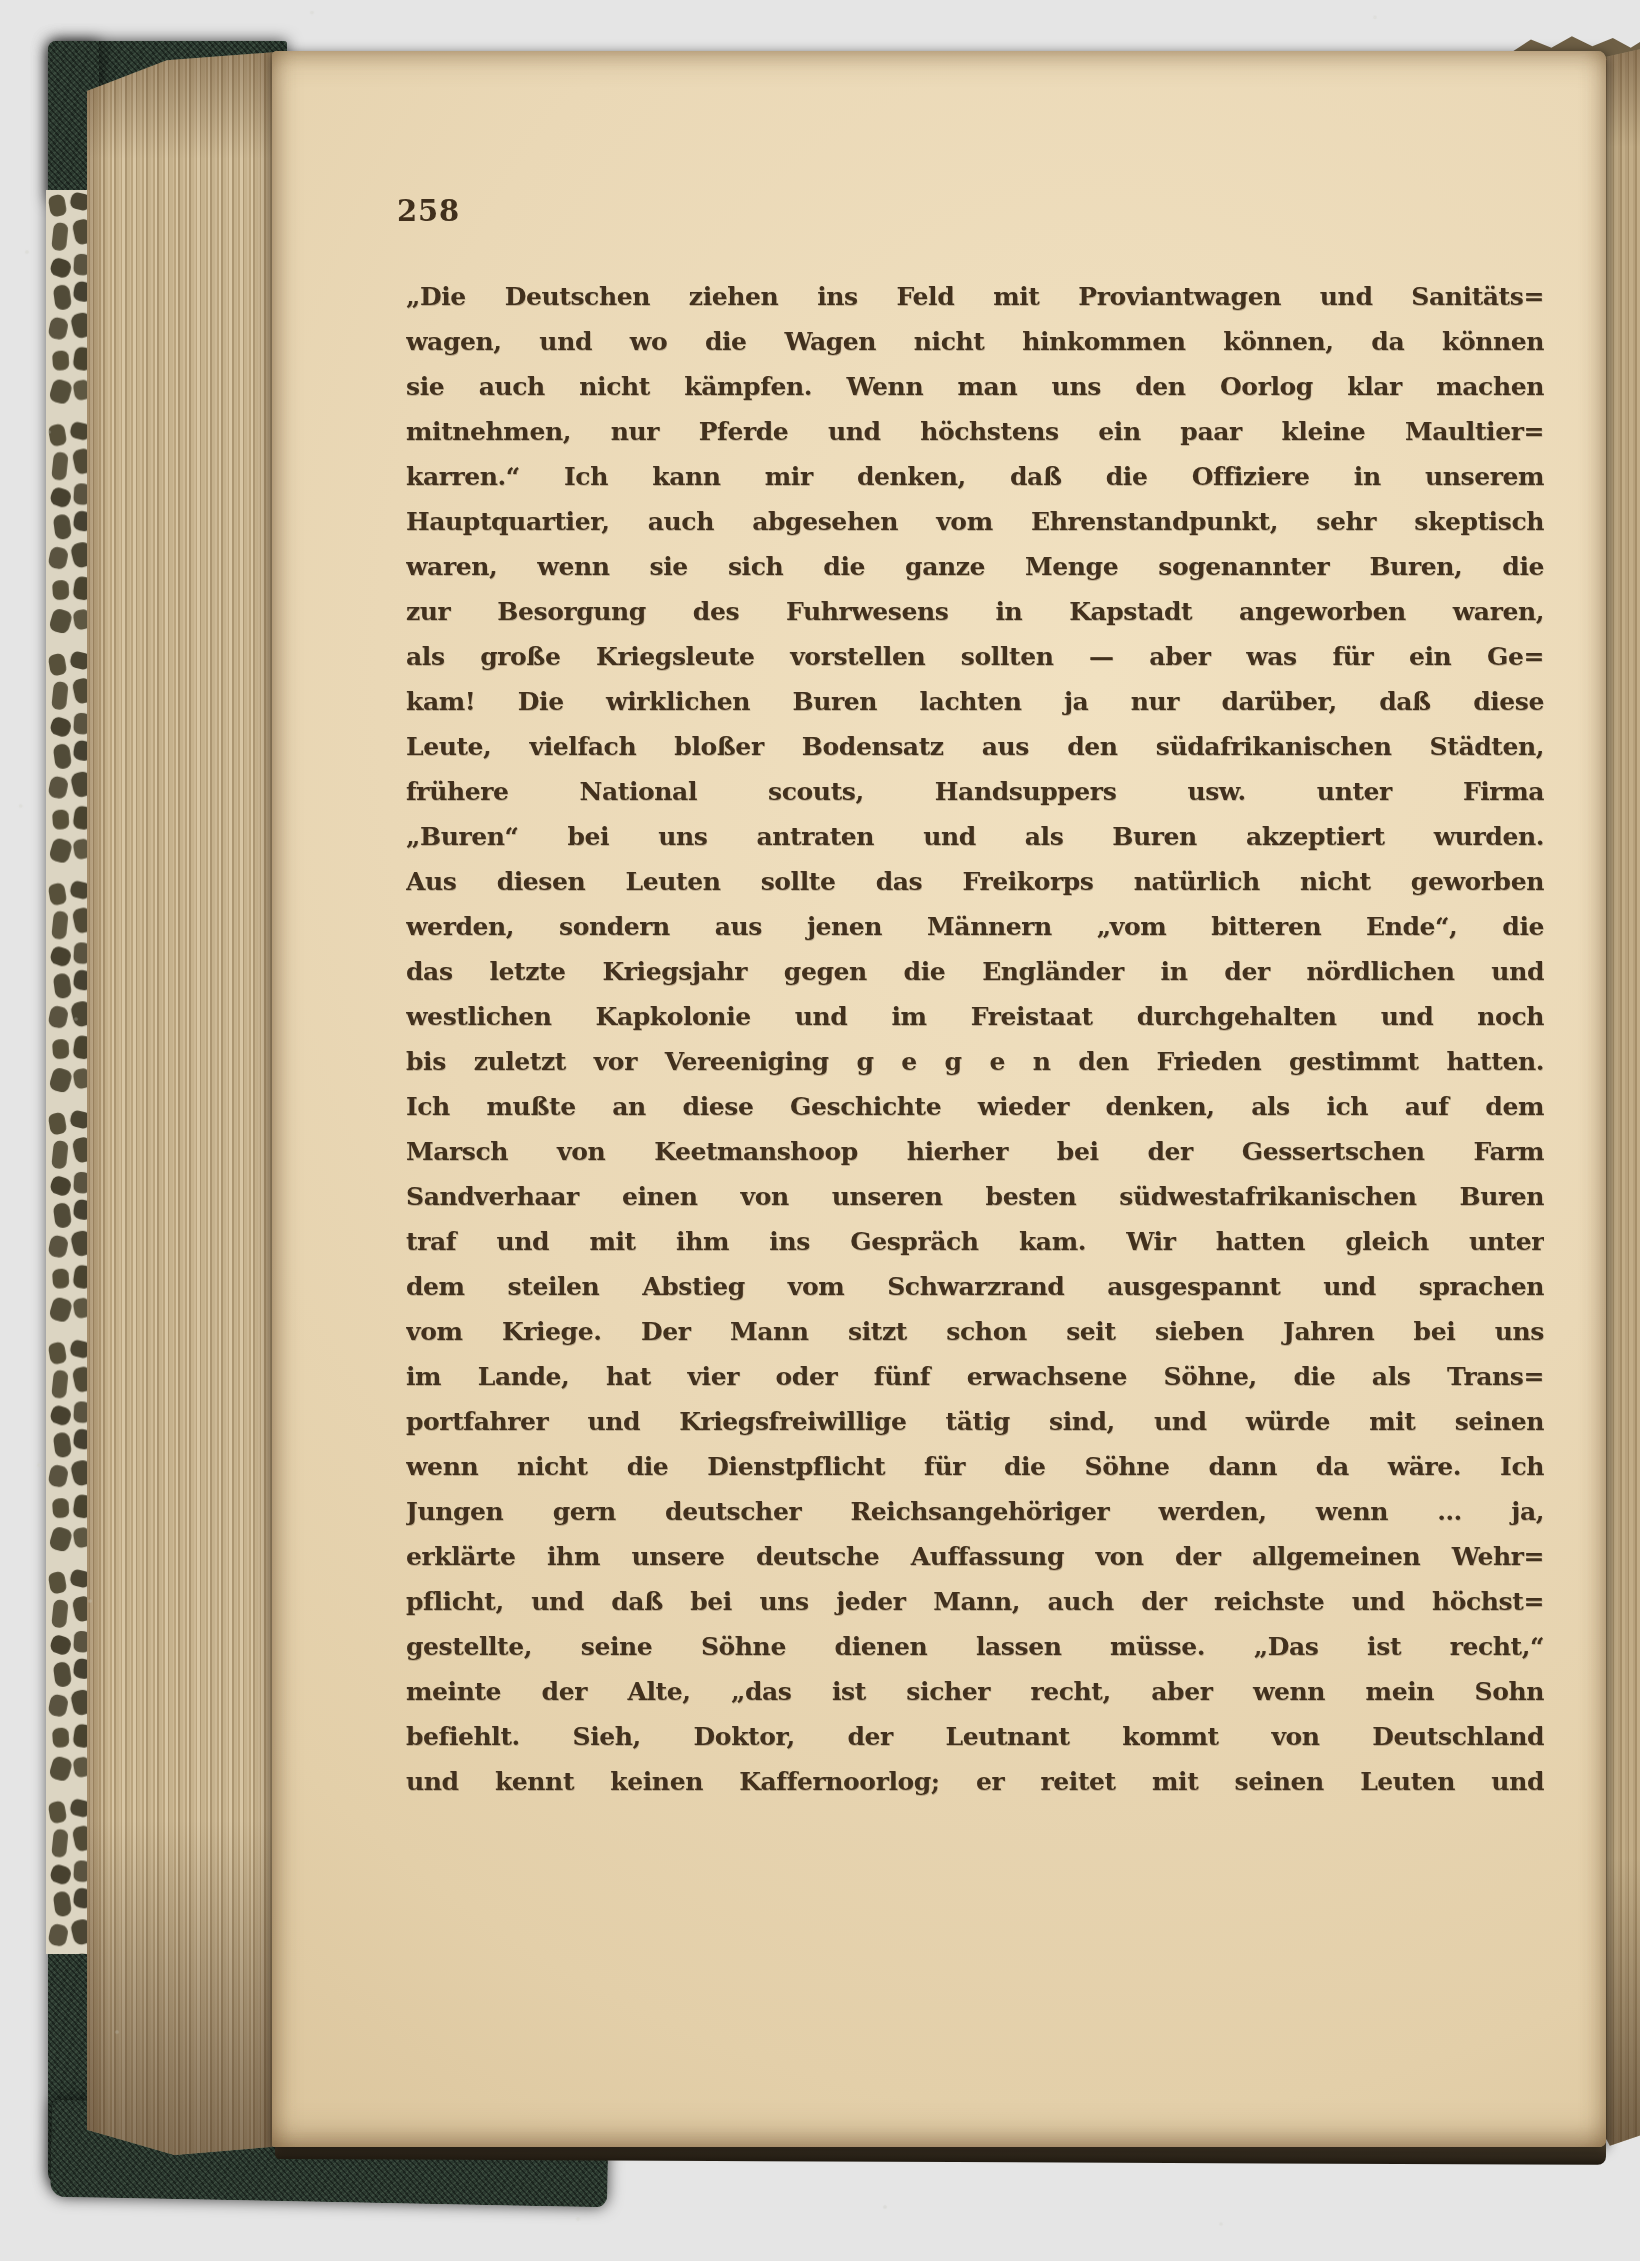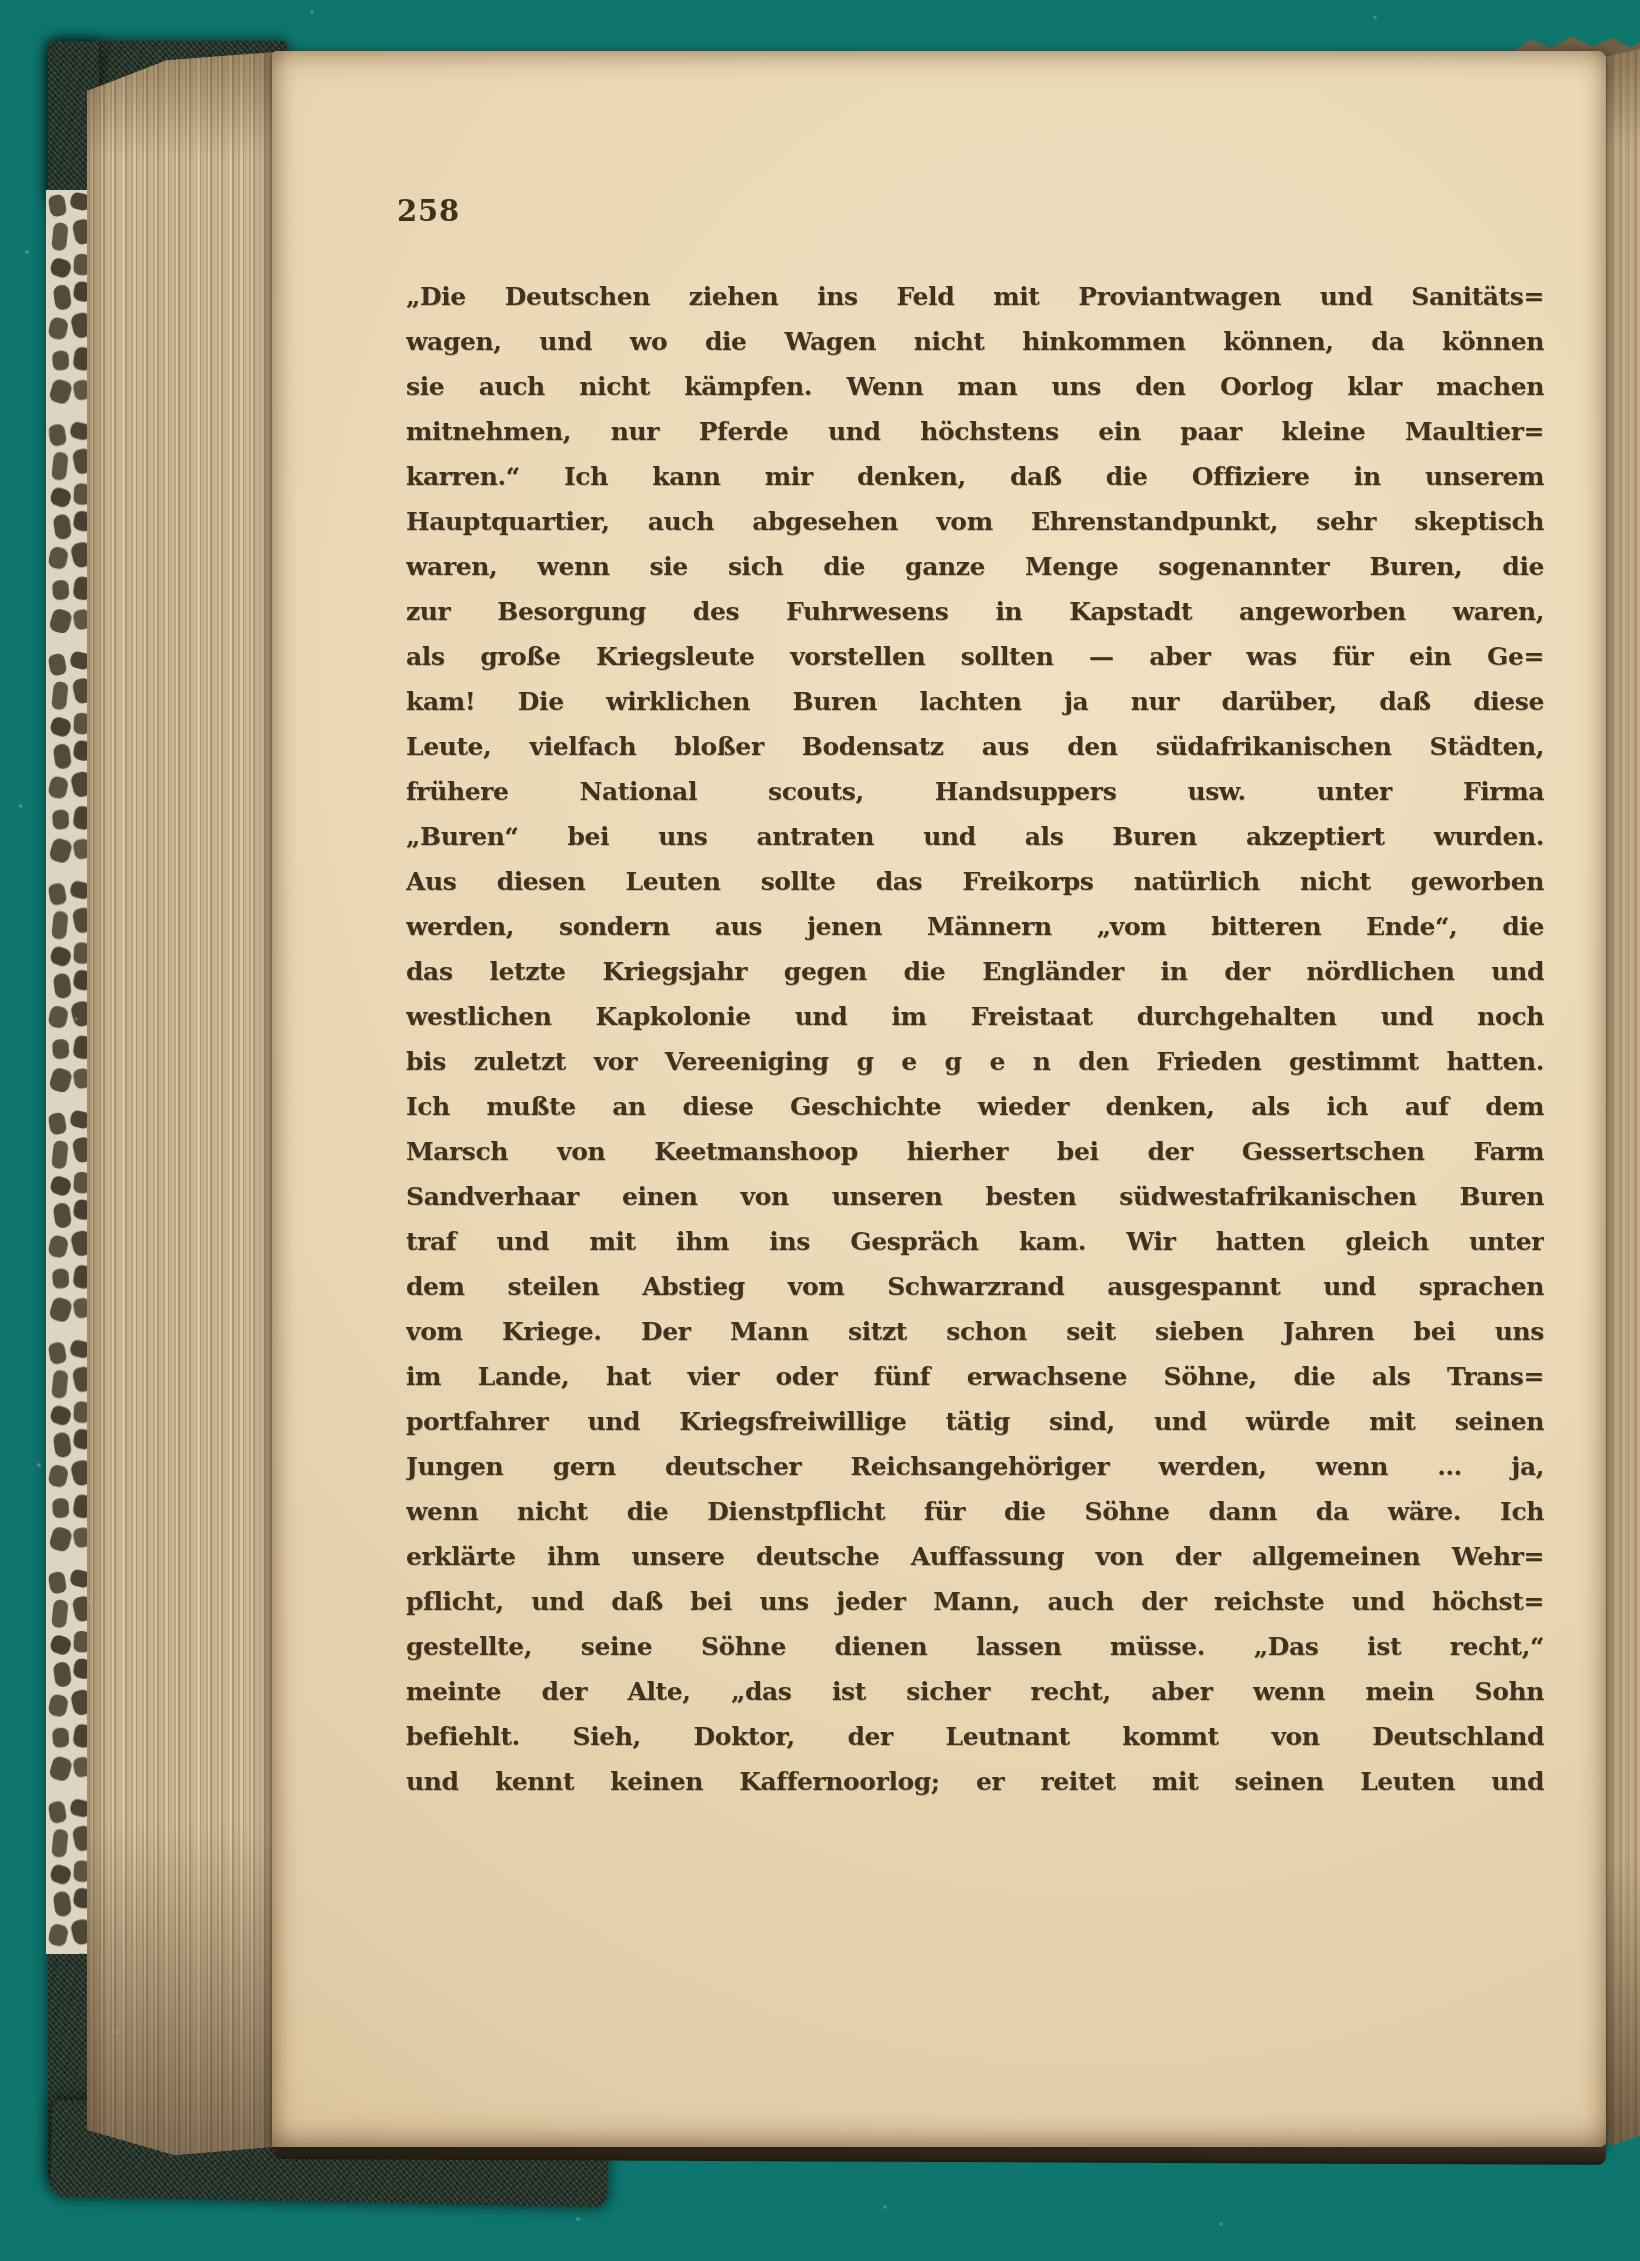--- a/index.html
+++ b/index.html
@@ -1,16 +1,16 @@
 <!DOCTYPE html>
 <html style="font-size:13px"><head>
 <meta charset="utf-8">
 <style>
   html,body{margin:0;padding:0;background:#0e0e0e;}
-  .stage{position:relative;width:1641px;height:2261px;background:#0f766e;overflow:hidden;
+  .stage{position:relative;width:1641px;height:2261px;background:#e5e5e5;overflow:hidden;
          font-family:"DejaVu Serif", serif;}
   
   .cloth{position:absolute;background-color:#2c3a30;
     background-image:
       repeating-linear-gradient(48deg, rgba(0,0,0,.38) 0 1.6px, rgba(0,0,0,0) 1.6px 4.1px),
       repeating-linear-gradient(-42deg, rgba(140,170,140,.14) 0 1.6px, rgba(0,0,0,0) 1.6px 4.9px);
     box-shadow:0 0 14.8px rgba(0,0,0,.7);}
   .cloth-top{left:48px;top:41px;width:239px;height:160px;border-radius:8.2px 3.3px 0 0;}
   .cloth-left{left:48px;top:41px;width:51px;height:2143px;border-radius:8.2px 0 0 11.5px;}
   .cloth-bottom{left:51px;top:2105px;width:557px;height:97px;border-radius:6.6px 4.9px 11.5px 14.8px;
@@ -126,22 +126,22 @@
         <div class="tline">westlichen Kapkolonie und im Freistaat durchgehalten und noch</div>
         <div class="tline">bis zuletzt vor Vereeniging g e g e n den Frieden gestimmt hatten.</div>
         <div class="tline">Ich mußte an diese Geschichte wieder denken, als ich auf dem</div>
         <div class="tline">Marsch von Keetmanshoop hierher bei der Gessertschen Farm</div>
         <div class="tline">Sandverhaar einen von unseren besten südwestafrikanischen Buren</div>
         <div class="tline">traf und mit ihm ins Gespräch kam. Wir hatten gleich unter</div>
         <div class="tline">dem steilen Abstieg vom Schwarzrand ausgespannt und sprachen</div>
         <div class="tline">vom Kriege. Der Mann sitzt schon seit sieben Jahren bei uns</div>
         <div class="tline">im Lande, hat vier oder fünf erwachsene Söhne, die als Trans=</div>
         <div class="tline">portfahrer und Kriegsfreiwillige tätig sind, und würde mit seinen</div>
+        <div class="tline">wenn nicht die Dienstpflicht für die Söhne dann da wäre. Ich</div>
         <div class="tline">Jungen gern deutscher Reichsangehöriger werden, wenn … ja,</div>
-        <div class="tline">wenn nicht die Dienstpflicht für die Söhne dann da wäre. Ich</div>
         <div class="tline">erklärte ihm unsere deutsche Auffassung von der allgemeinen Wehr=</div>
         <div class="tline">pflicht, und daß bei uns jeder Mann, auch der reichste und höchst=</div>
         <div class="tline">gestellte, seine Söhne dienen lassen müsse. „Das ist recht,“</div>
         <div class="tline">meinte der Alte, „das ist sicher recht, aber wenn mein Sohn</div>
         <div class="tline">befiehlt. Sieh, Doktor, der Leutnant kommt von Deutschland</div>
         <div class="tline">und kennt keinen Kaffernoorlog; er reitet mit seinen Leuten und</div>
       </div>
   </div>
 
   <div class="specks"></div>

